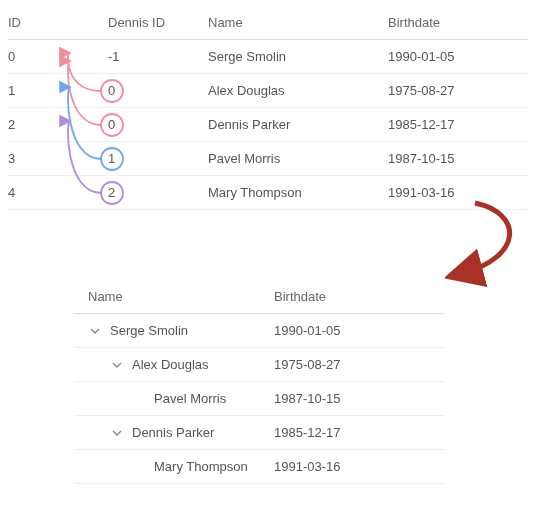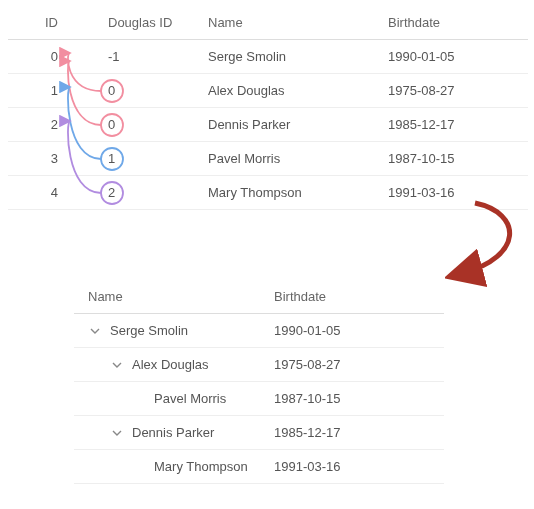--- a/index.html
+++ b/index.html
@@ -20,21 +20,21 @@
     top: 6px;
     width: 520px;
   }
   .ft-header, .ft-row {
     display: flex;
     align-items: center;
     height: 34px;
     border-bottom: 1px solid #eee;
   }
   .ft-header { color: #666; border-bottom: 1px solid #ddd; }
-  .ft-id { width: 70px; text-align: right; padding-right: 20px; }
+  .ft-id { width: 70px; text-align: left; padding-right: 20px; }
   .ft-pid { width: 120px; padding-left: 30px; }
   .ft-name { width: 180px; padding-left: 10px; }
   .ft-bd { flex: 1; padding-left: 10px; }
   .overlay { position: absolute; left: 0; top: 0; pointer-events: none; }
   .big-arrow {
     position: absolute;
     left: 445px;
     top: 195px;
     pointer-events: none;
   }
@@ -63,21 +63,21 @@
   }
   .chev svg { width: 10px; height: 10px; }
   .pad { display:inline-block; }
 </style>
 </head>
 <body>
 
 <div class="flat-table">
   <div class="ft-header">
     <div class="ft-id">ID</div>
-    <div class="ft-pid">Douglas ID</div>
+    <div class="ft-pid">Dennis ID</div>
     <div class="ft-name">Name</div>
     <div class="ft-bd">Birthdate</div>
   </div>
   <div class="ft-row">
     <div class="ft-id">0</div>
     <div class="ft-pid">-1</div>
     <div class="ft-name">Serge Smolin</div>
     <div class="ft-bd">1990-01-05</div>
   </div>
   <div class="ft-row">

